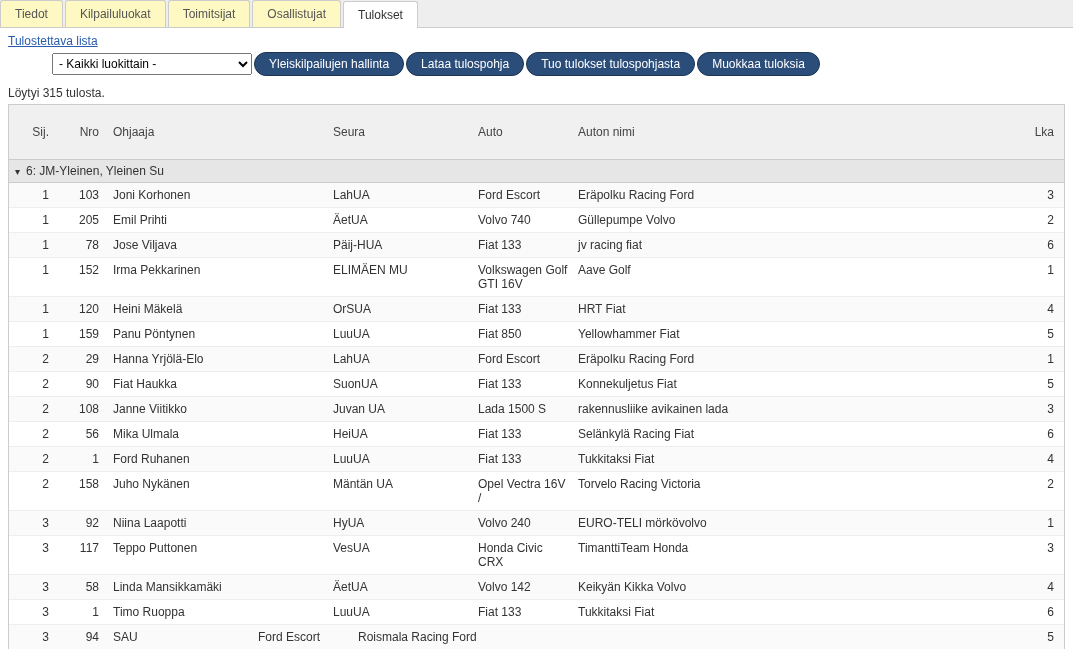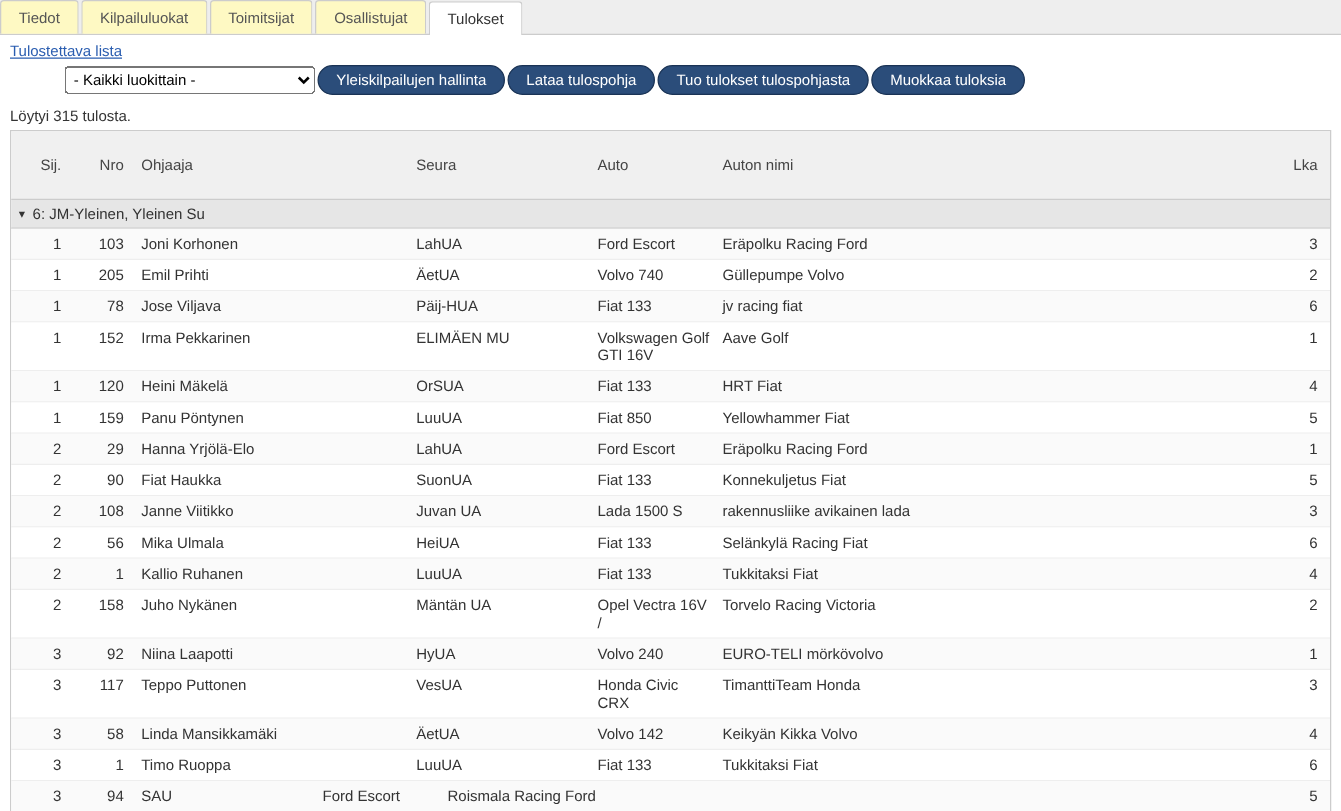--- a/index.html
+++ b/index.html
@@ -166,21 +166,21 @@
           <div class="td col-nro">56</div>
           <div class="td col-ohjaaja">Mika Ulmala</div>
           <div class="td col-seura">HeiUA</div>
           <div class="td col-auto">Fiat 133</div>
           <div class="td col-nimi">Selänkylä Racing Fiat</div>
           <div class="td col-lka">6</div>
         </div>
         <div class="row">
           <div class="td col-sij">2</div>
           <div class="td col-nro">1</div>
-          <div class="td col-ohjaaja">Kallio Ruhanen</div>
+          <div class="td col-ohjaaja">Ford Ruhanen</div>
           <div class="td col-seura">LuuUA</div>
           <div class="td col-auto">Fiat 133</div>
           <div class="td col-nimi">Tukkitaksi Fiat</div>
           <div class="td col-lka">4</div>
         </div>
         <div class="row">
           <div class="td col-sij">2</div>
           <div class="td col-nro">158</div>
           <div class="td col-ohjaaja">Juho Nykänen</div>
           <div class="td col-seura">Mäntän UA</div>

